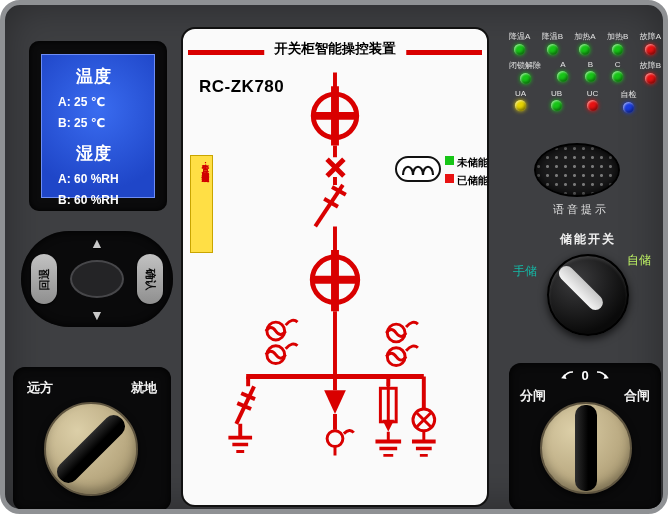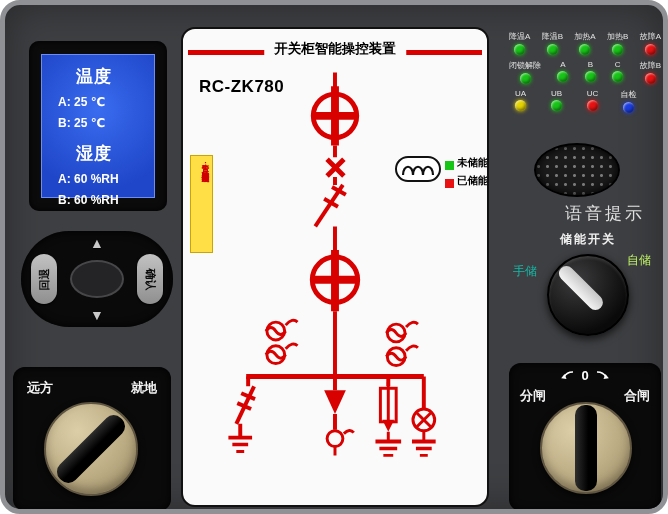--- a/index.html
+++ b/index.html
@@ -46,43 +46,43 @@
   .mimic-model{position:absolute;left:16px;top:48px;font-size:17px;font-weight:bold;
     letter-spacing:.5px;color:#000}
   .warn{position:absolute;left:7px;top:126px;width:23px;height:98px;
     background:#ffdf45;border:1px solid #c9a500;color:#d00000;
     writing-mode:vertical-rl;font-size:7.5px;line-height:11px;padding:2px 1px;
     font-weight:bold;overflow:hidden}
   .legend-oval{position:absolute;left:212px;top:127px;width:46px;height:26px;
     background:#fff;border:2px solid #111;border-radius:13px;
     display:flex;align-items:center;justify-content:center}
   .legend{position:absolute;left:262px;top:127px}
-  .legend-item{display:flex;align-items:flex-end;gap:3px;margin-bottom:4px}
+  .legend-item{display:flex;align-items:flex-start;gap:3px;margin-bottom:4px}
   .legend-sq{width:9px;height:9px;display:inline-block}
   .legend-label{font-size:10.5px;font-weight:bold;color:#000;white-space:nowrap}
   .diagram{position:absolute;inset:0;pointer-events:none}
 
   
   .ind-grid{position:absolute;left:504px;top:26px;width:152px}
   .ind-row{display:flex;justify-content:space-between;margin-bottom:5px}
   .ind-row.r3{justify-content:flex-start;gap:13px}
   .ind-row.r3 .ind-cell{min-width:23px}
   .ind-cell{display:flex;flex-direction:column;align-items:center;gap:2px}
   .ind-label{font-size:8px;color:#e3e3e3;white-space:nowrap}
   .led{width:11px;height:11px;border-radius:50%;background:#444}
 
   
   .speaker{position:absolute;left:529px;top:138px;width:86px;height:54px;
     border-radius:50%;border:2px solid #000;
     background-color:#1b1b1c;
     background-image:radial-gradient(#7a7a7a 1.3px,transparent 1.6px);
     background-size:9px 9px;background-position:7px 8px;
     box-shadow:inset 0 0 10px #000}
-  .speaker-label{position:absolute;left:560px;top:197px;width:72px;text-align:center;
-    font-size:17px;color:#e0e0e0;letter-spacing:3px;white-space:nowrap}
+  .speaker-label{position:absolute;left:548px;top:197px;width:72px;text-align:left;
+    font-size:11px;color:#e0e0e0;letter-spacing:3px;white-space:nowrap}
 
   
   .charge-title{position:absolute;left:533px;top:226px;width:100px;text-align:center;
     font-size:12px;font-weight:bold;color:#f0f0f0;letter-spacing:2px}
   .charge-left{position:absolute;left:508px;top:258px;font-size:12px;color:#14b8a6}
   .charge-right{position:absolute;left:622px;top:247px;font-size:12px;color:#bef264}
   .knob{position:absolute;border-radius:50%}
   .knob-dark{background:radial-gradient(circle at 35% 30%,#3c3c3e,#0a0a0a 72%);
     border:2px solid #000;box-shadow:0 3px 8px rgba(0,0,0,.7),inset 0 2px 3px rgba(255,255,255,.12)}
   .handle-light{position:absolute;left:50%;top:50%;width:15px;height:56px;

